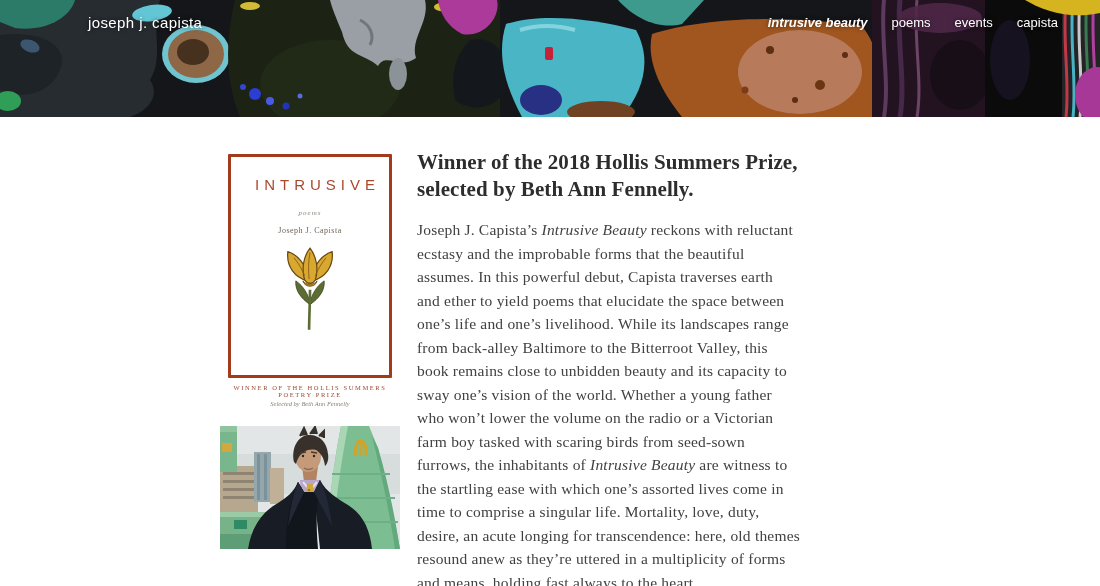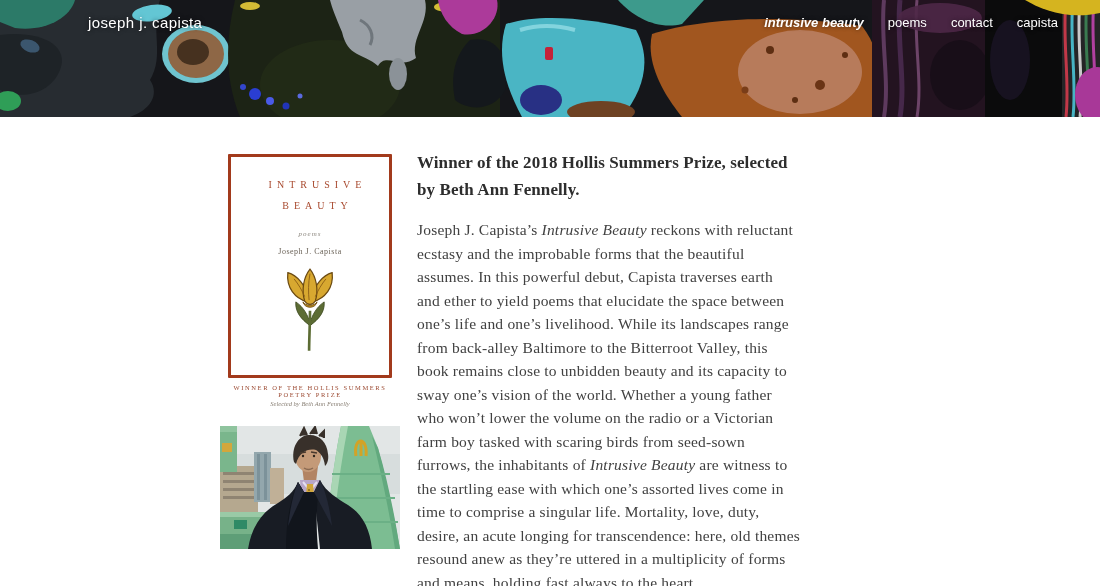--- a/index.html
+++ b/index.html
@@ -36,40 +36,40 @@
   .left-col { width: 180px; flex: none; }
   .right-col { width: 383px; flex: none; padding-top: 1px; }
 
   
   .book-cover { width: 180px; background: #ffffff; }
   .cover-frame {
     margin: 6px 8px 0; height: 224px; border: 3px solid #a23a1c; border-radius: 1px;
     text-align: center; padding-top: 17px; position: relative;
   }
   .cover-title {
-    color: #a8492e; font-size: 10px; letter-spacing: 5px; padding-left: 15px;
-    line-height: 21px; font-family: Liberation Serif, serif;
+    color: #a8492e; font-size: 15px; letter-spacing: 5px; padding-left: 15px;
+    line-height: 21px; font-family: Liberation Sans, sans-serif;
   }
   .cover-poems {
     margin-top: 14px; font-style: italic; font-size: 7px; color: #8f8a82; letter-spacing: 1px;
   }
   .cover-author { margin-top: 9px; font-size: 8px; color: #6b6358; letter-spacing: 0.5px; }
   .tulip { display: block; margin: 7px auto 0; }
   .cover-caption { text-align: center; margin-top: 6px; }
   .cover-award {
     font-size: 6.5px; letter-spacing: 1.6px; color: #9c4a32; font-family: "Liberation Serif", serif;
   }
   .cover-selected { font-size: 6.5px; font-style: italic; color: #8a8176; margin-top: 2px; }
 
   
   .author-photo { display: block; margin-top: 19px; width: 180px; height: 123px; }
 
   
   .page-heading {
-    font-size: 17px; font-weight: bold; color: #2d2d2d; line-height: 27px;
+    font-size: 21px; font-weight: bold; color: #2d2d2d; line-height: 27px;
     letter-spacing: 0.1px;
   }
   .book-description {
     margin-top: 15px; font-size: 15.5px; color: #414141; line-height: 23.5px;
     letter-spacing: 0.2px;
   }
   .it { font-style: italic; }
 </style>
 </head>
 <body>
@@ -129,34 +129,33 @@
     <path d="M1094,0 C1090,40 1098,80 1094,117" stroke="#b040a0" stroke-width="3" fill="none"></path>
     <path d="M1025,0 H1100 V13 C1068,20 1042,10 1025,0 Z" fill="#d5b41f"></path>
     <ellipse cx="1097" cy="95" rx="22" ry="28" fill="#a83898"></ellipse>
   </svg>
 
   <div class="header-bar">
     <a class="site-title">joseph j. capista</a>
     <nav class="main-nav">
       <a class="active">intrusive beauty</a>
       <a>poems</a>
-      <a>contact</a>
+      <a>events</a>
       <a>capista</a>
     </nav>
   </div>
 </header>
 
 <main class="content">
 
   <div class="left-col">
 
     <div class="book-cover">
       <div class="cover-frame">
         <div class="cover-title">INTRUSIVE</div>
-        <div class="cover-title">BEAUTY</div>
         <div class="cover-poems">poems</div>
         <div class="cover-author">Joseph J. Capista</div>
         <svg class="tulip" width="62" height="92" viewBox="0 0 70 100" aria-hidden="true">
           <path d="M34,68 C26,62 18,54 19,42 C28,48 33,58 35,66 Z" fill="#5c6c34" stroke="#3f4c22" stroke-width="1"></path>
           <path d="M36,68 C44,62 52,54 51,42 C42,48 37,58 35,66 Z" fill="#5c6c34" stroke="#3f4c22" stroke-width="1"></path>
           <path d="M35,52 C35,68 34,84 34,97" stroke="#5c6c34" stroke-width="3" fill="none"></path>
           <path d="M32,42 C18,38 8,26 10,9 C21,12 30,24 33,36 Z" fill="#d8a830" stroke="#6b4a12" stroke-width="1.4"></path>
           <path d="M38,42 C52,38 62,26 60,9 C49,12 40,24 37,36 Z" fill="#d8a830" stroke="#6b4a12" stroke-width="1.4"></path>
           <path d="M35,5 C28,14 25,28 29,41 C32,46 38,46 41,41 C45,28 42,14 35,5 Z" fill="#d8a830" stroke="#6b4a12" stroke-width="1.4"></path>
           <path d="M35,10 C33,20 33,32 34,40 M17,16 C22,22 26,29 29,36 M53,16 C48,22 44,29 41,36" stroke="#8a5c14" stroke-width="1" fill="none"></path>

